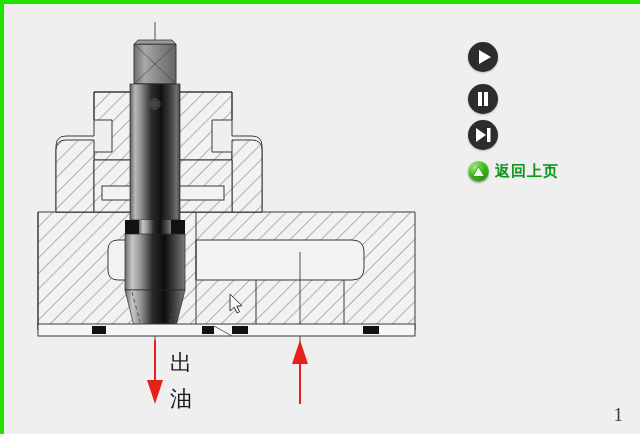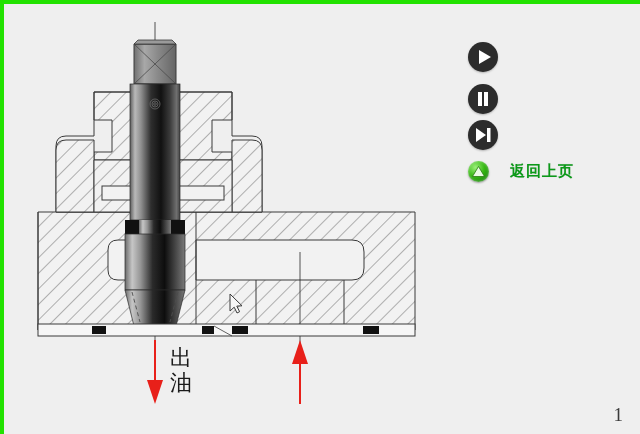--- a/index.html
+++ b/index.html
@@ -35,29 +35,29 @@
     position:absolute;left:4px;top:121px;height:24px;display:flex;align-items:center;cursor:pointer;
   }
   .back-orb{
     width:21px;height:21px;border-radius:50%;
     background:radial-gradient(circle at 35% 30%, #9cf07a 0%, #36b812 45%, #0c6b07 100%);
     box-shadow:0 1px 2px rgba(0,0,0,.35), inset 0 0 3px rgba(255,255,255,.5);
     position:relative;flex:0 0 auto;
   }
   .back-orb svg{position:absolute;left:4px;top:5px;}
   .back-label{
-    margin-left:21px;color:#0b9a18;font-size:15px;line-height:15px;
+    margin-left:6px;color:#0b9a18;font-size:15px;line-height:15px;
     font-family:"DejaVu Sans","Liberation Sans",sans-serif;font-weight:700;
     letter-spacing:1px;white-space:nowrap;
     text-shadow:0 0 1px rgba(0,0,0,.18);
   }
 
   
   .cn-label{
-    position:absolute;width:26px;color:#1a1a1a;font-size:22px;line-height:25px;
+    position:absolute;width:26px;color:#1a1a1a;font-size:22px;line-height:36px;
     font-family:Liberation Serif, serif;text-align:center;
   }
   #label-out{left:168px;top:345px;}
   #label-in{left:326px;top:345px;}
 
   
   #pageno{
     position:absolute;right:17px;bottom:8px;color:#3a3a3a;font-size:19px;
     font-family:"Liberation Serif","DejaVu Serif",serif;
   }

